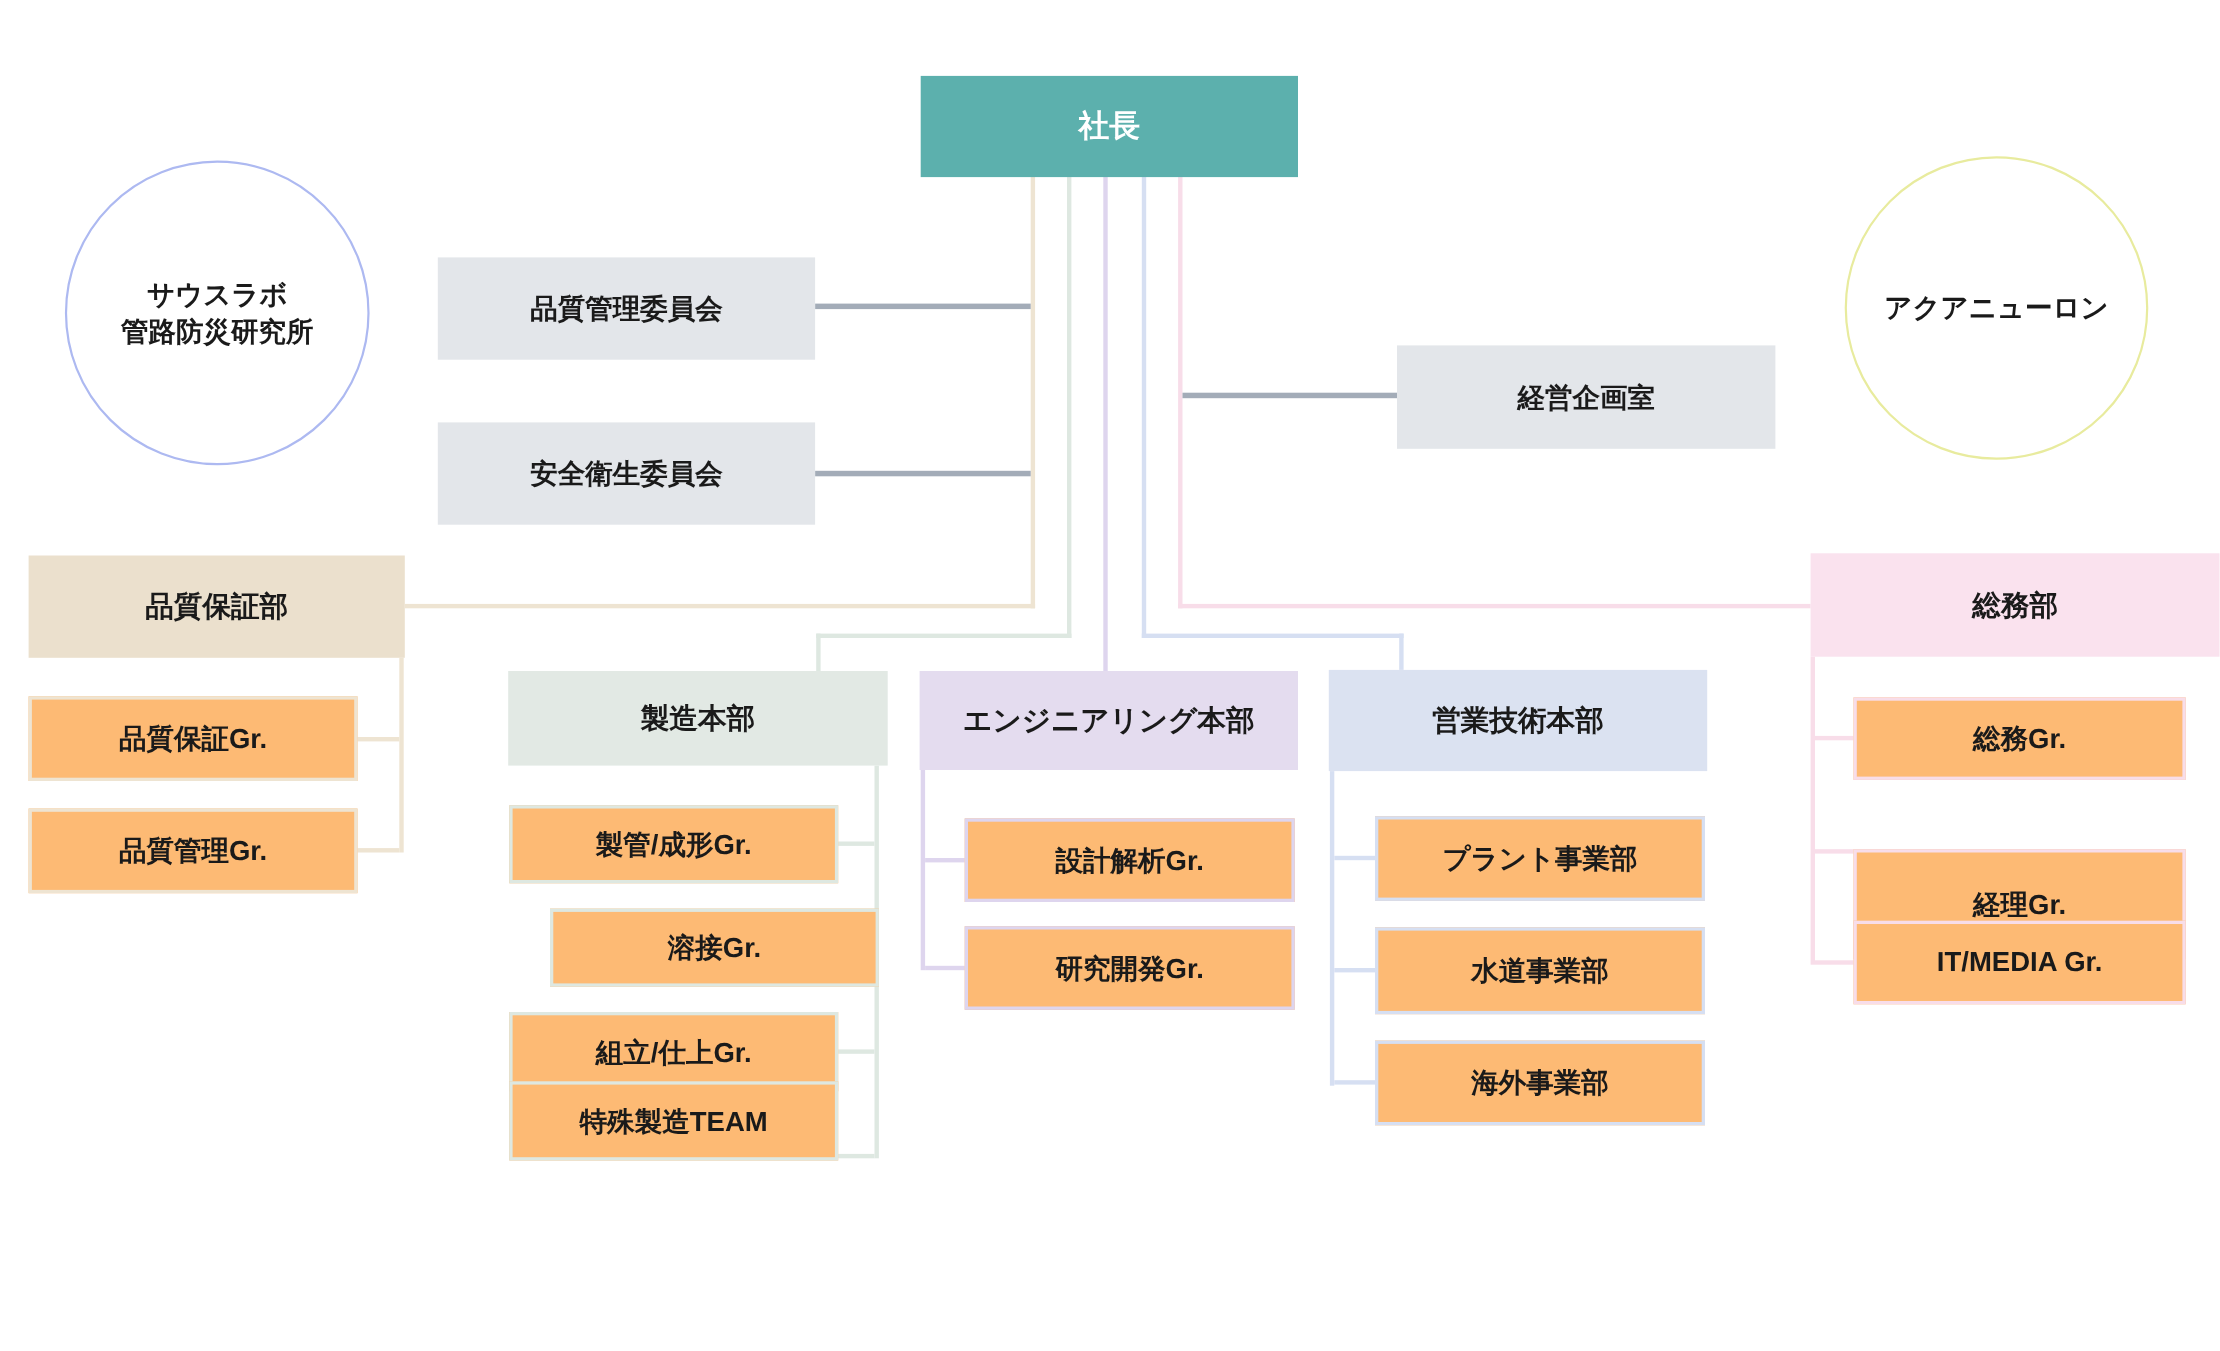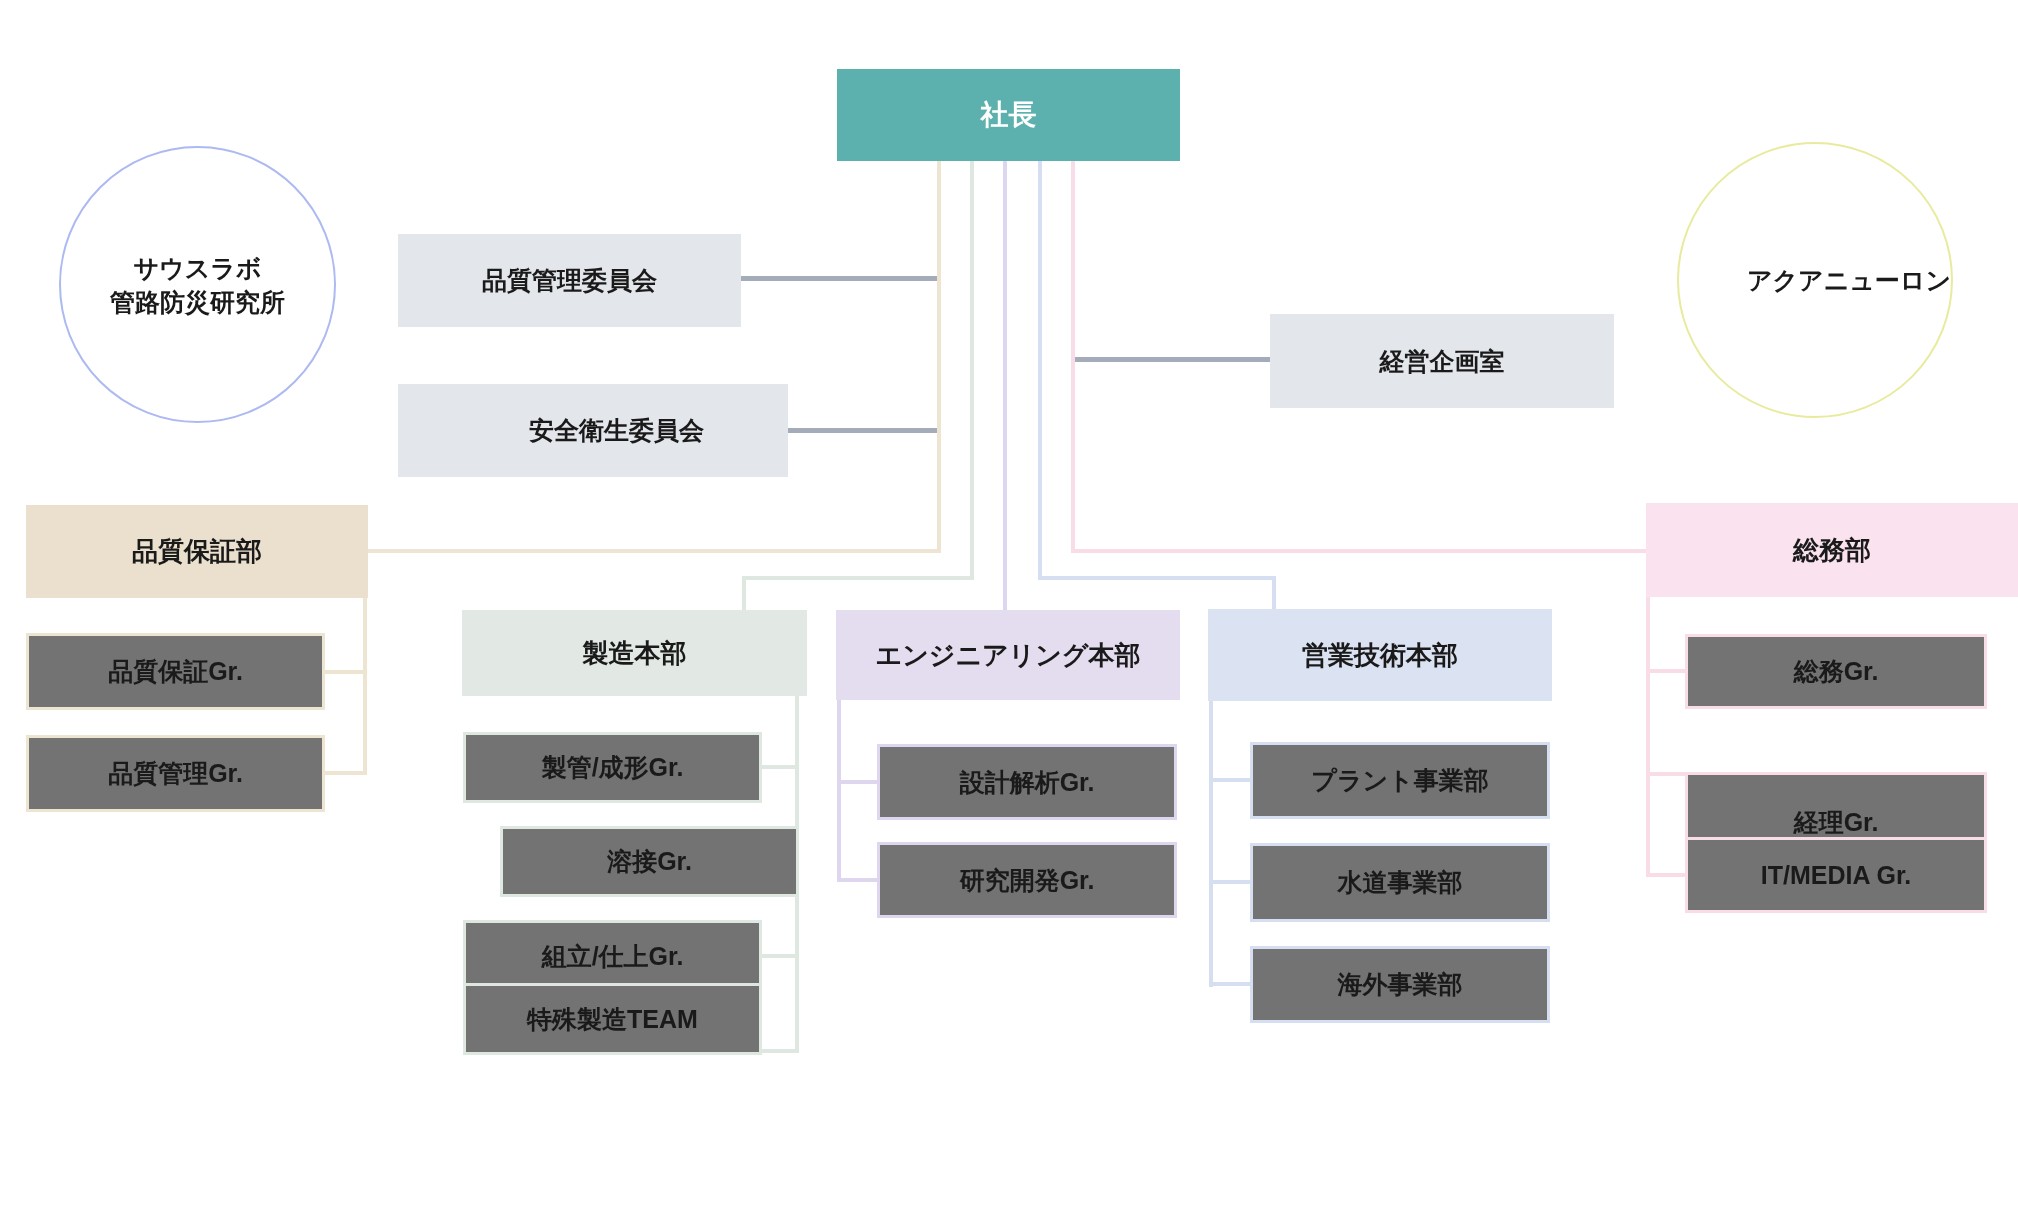--- a/index.html
+++ b/index.html
@@ -12,39 +12,39 @@
        text-align:center;font-weight:700;font-size:25px;color:var(--text);}
   .president{background:var(--president_bg);color:#ffffff;font-size:28px;}
   .staffbox{background:var(--gray_box_bg);}
   .dept{font-size:26px;}
   .dept-qa{background:var(--qa_bg);}
   .dept-mfg{background:var(--mfg_bg);}
   .dept-eng{background:var(--eng_bg);}
   .dept-sales{background:var(--sales_bg);}
   .dept-adm{background:var(--adm_bg);}
 
-  .sub{background:#737373;border:3px solid;font-size:25px;box-sizing:border-box;}
+  .sub{background:#fdba74;border:3px solid;font-size:25px;box-sizing:border-box;}
   .sub-qa{border-color:var(--qa_line);}
   .sub-mfg{border-color:var(--mfg_line);}
   .sub-eng{border-color:var(--eng_line);}
   .sub-sales{border-color:var(--sales_line);}
   .sub-adm{border-color:var(--adm_line);}
 
   .c-qa{background:var(--qa_line);}
   .c-mfg{background:var(--mfg_line);}
   .c-eng{background:var(--eng_line);}
   .c-sales{background:var(--sales_line);}
   .c-adm{background:var(--adm_line);}
   .c-gray{background:var(--gray_line);}
 
   .circle{position:absolute;border-radius:50%;background:#ffffff;border:2px solid;
           display:flex;flex-direction:column;align-items:center;justify-content:center;
           text-align:center;font-weight:700;font-size:25px;line-height:34px;box-sizing:border-box;}
   .circle-left{border-color:var(--circle_left_border);}
-  .circle-right{border-color:var(--circle_right_border);align-items:flex-end;}
+  .circle-right{border-color:var(--circle_right_border);}
 </style>
 </head>
 <body>
 
 <div id="canvas">
 
   <div class="line c-qa" style="left:937px;top:160px;width:4px;height:393px;"></div>
   <div class="line c-qa" style="left:368px;top:549px;width:573px;height:4px;"></div>
 
   <div class="line c-mfg" style="left:970px;top:160px;width:4px;height:420px;"></div>
@@ -96,21 +96,21 @@
     <span>サウスラボ</span>
     <span>管路防災研究所</span>
   </div>
   <div class="circle circle-right" style="left:1677px;top:142px;width:276px;height:276px;">
     <span>アクアニューロン</span>
   </div>
 
   <div class="box staffbox" style="left:398px;top:234px;width:343px;height:93px;">
     <span>品質管理委員会</span>
   </div>
-  <div class="box staffbox" style="left:398px;top:384px;width:343px;height:93px;padding-left:47px;">
+  <div class="box staffbox" style="left:398px;top:384px;width:343px;height:93px;">
     <span>安全衛生委員会</span>
   </div>
   <div class="box staffbox" style="left:1270px;top:314px;width:344px;height:94px;">
     <span>経営企画室</span>
   </div>
 
   <div class="box dept dept-qa" style="left:26px;top:505px;width:342px;height:93px;">
     <span>品質保証部</span>
   </div>
   <div class="box sub sub-qa" style="left:26px;top:633px;width:299px;height:77px;">

